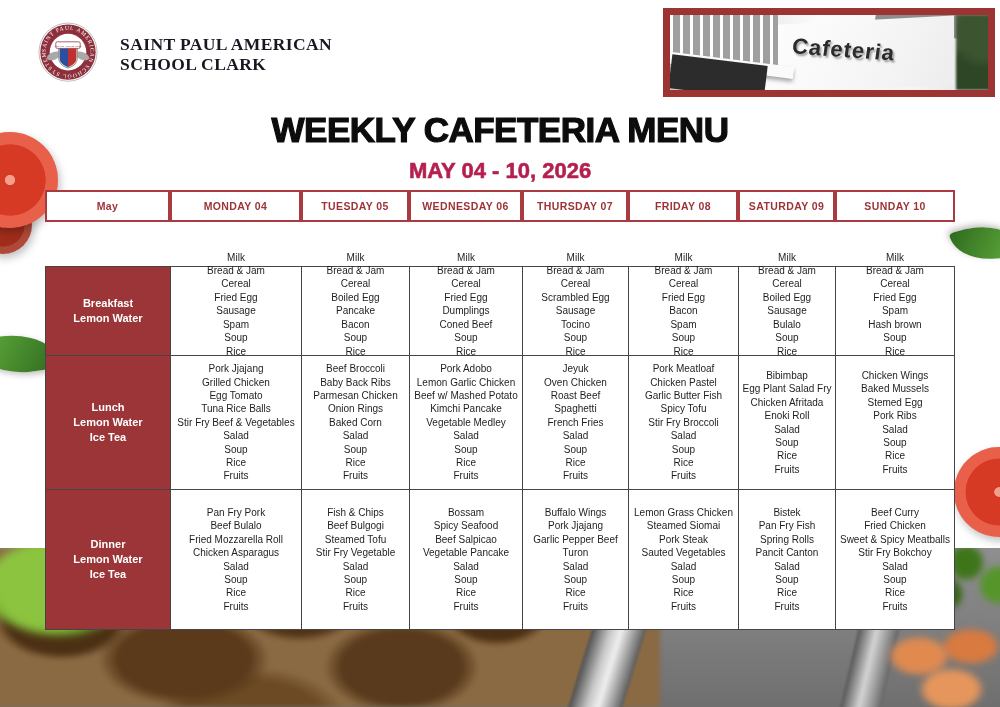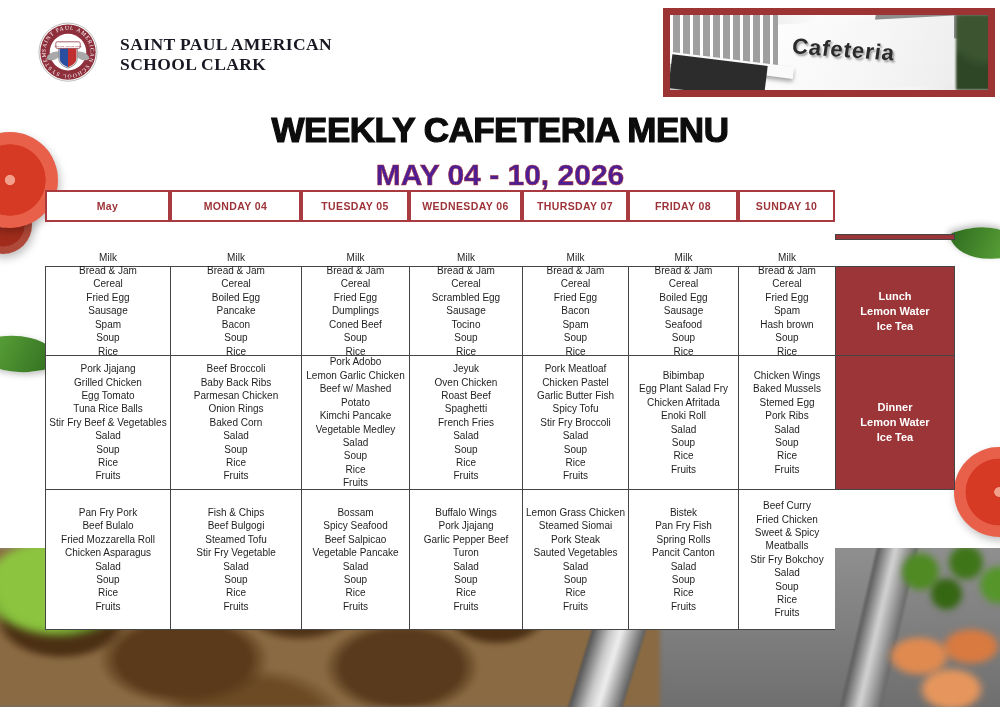--- a/index.html
+++ b/index.html
@@ -31,21 +31,21 @@
   .pf-slab{position:absolute;left:-6px;top:44px;width:130px;height:12px;background:#fafafa;transform:rotate(7deg);box-shadow:0 3px 4px rgba(0,0,0,.35);}
   .pf-store{position:absolute;left:0;bottom:-4px;width:96px;height:34px;background:#2c2c2c;transform:rotate(7deg);}
   .pf-sign{position:absolute;left:122px;top:22px;font-weight:bold;font-size:22px;color:#2b2b2b;
     transform:rotate(4deg) skewX(-4deg);letter-spacing:1px;text-shadow:2px 2px 2px rgba(0,0,0,.35);}
 
   
   .main-title{position:absolute;left:0;top:110px;width:100%;text-align:center;z-index:4;
     font-size:35px;font-weight:bold;color:var(--title);letter-spacing:-.5px;
     -webkit-text-stroke:1.2px var(--title);}
   .date-range{position:absolute;left:0;top:158px;width:100%;text-align:center;z-index:4;
-    font-size:30px;font-weight:bold;color:#4c1d95;-webkit-text-stroke:.6px #a5343c;}
+    font-size:22px;font-weight:bold;color:#be185d;-webkit-text-stroke:.6px #a5343c;}
 
   
   #menu-table{position:absolute;left:45px;top:190px;width:834px;height:440px;z-index:3;
     display:grid;grid-template-columns:125px 131px 108px 113px 106px 110px 97px 120px;
     grid-template-rows:32px 134px 134px 140px;}
   .hcell{background:#fff;border:2px solid var(--hred);color:#9d3338;font-weight:bold;
     font-size:10.5px;letter-spacing:.4px;display:flex;align-items:center;justify-content:center;}
   .bcell{background:#fff;border-left:1px solid var(--bd);border-bottom:1px solid var(--bd);
     display:flex;flex-direction:column;align-items:center;justify-content:center;padding:2px;}
   #menu-table > .bcell:nth-child(8n){border-right:1px solid var(--bd);}
@@ -154,20 +154,21 @@
   <div class="main-title">WEEKLY CAFETERIA MENU</div>
   <div class="date-range">MAY 04 - 10, 2026</div>
 
   <div id="menu-table">
       <div class="hcell">May</div>
       <div class="hcell">MONDAY 04</div>
       <div class="hcell">TUESDAY 05</div>
       <div class="hcell">WEDNESDAY 06</div>
       <div class="hcell">THURSDAY 07</div>
       <div class="hcell">FRIDAY 08</div>
+      <div class="hcell">SATURDAY 09</div>
       <div class="hcell">SUNDAY 10</div>
       <div class="bcell labelcell">
         <div class="meal-name">Breakfast</div>
         <div class="meal-drink">Lemon Water</div>
       </div>
       <div class="bcell fcell">
         <div class="menu-item">Milk</div>
         <div class="menu-item">Bread &amp; Jam</div>
         <div class="menu-item">Cereal</div>
         <div class="menu-item">Fried Egg</div>
@@ -220,21 +221,21 @@
         <div class="menu-item">Soup</div>
         <div class="menu-item">Rice</div>
         <div class="menu-item">Fruits</div>
       </div>
       <div class="bcell fcell">
         <div class="menu-item">Milk</div>
         <div class="menu-item">Bread &amp; Jam</div>
         <div class="menu-item">Cereal</div>
         <div class="menu-item">Boiled Egg</div>
         <div class="menu-item">Sausage</div>
-        <div class="menu-item">Seafood</div>
+        <div class="menu-item">Bulalo</div>
         <div class="menu-item">Soup</div>
         <div class="menu-item">Rice</div>
         <div class="menu-item">Fruits</div>
       </div>
       <div class="bcell fcell">
         <div class="menu-item">Milk</div>
         <div class="menu-item">Bread &amp; Jam</div>
         <div class="menu-item">Cereal</div>
         <div class="menu-item">Fried Egg</div>
         <div class="menu-item">Spam</div>

